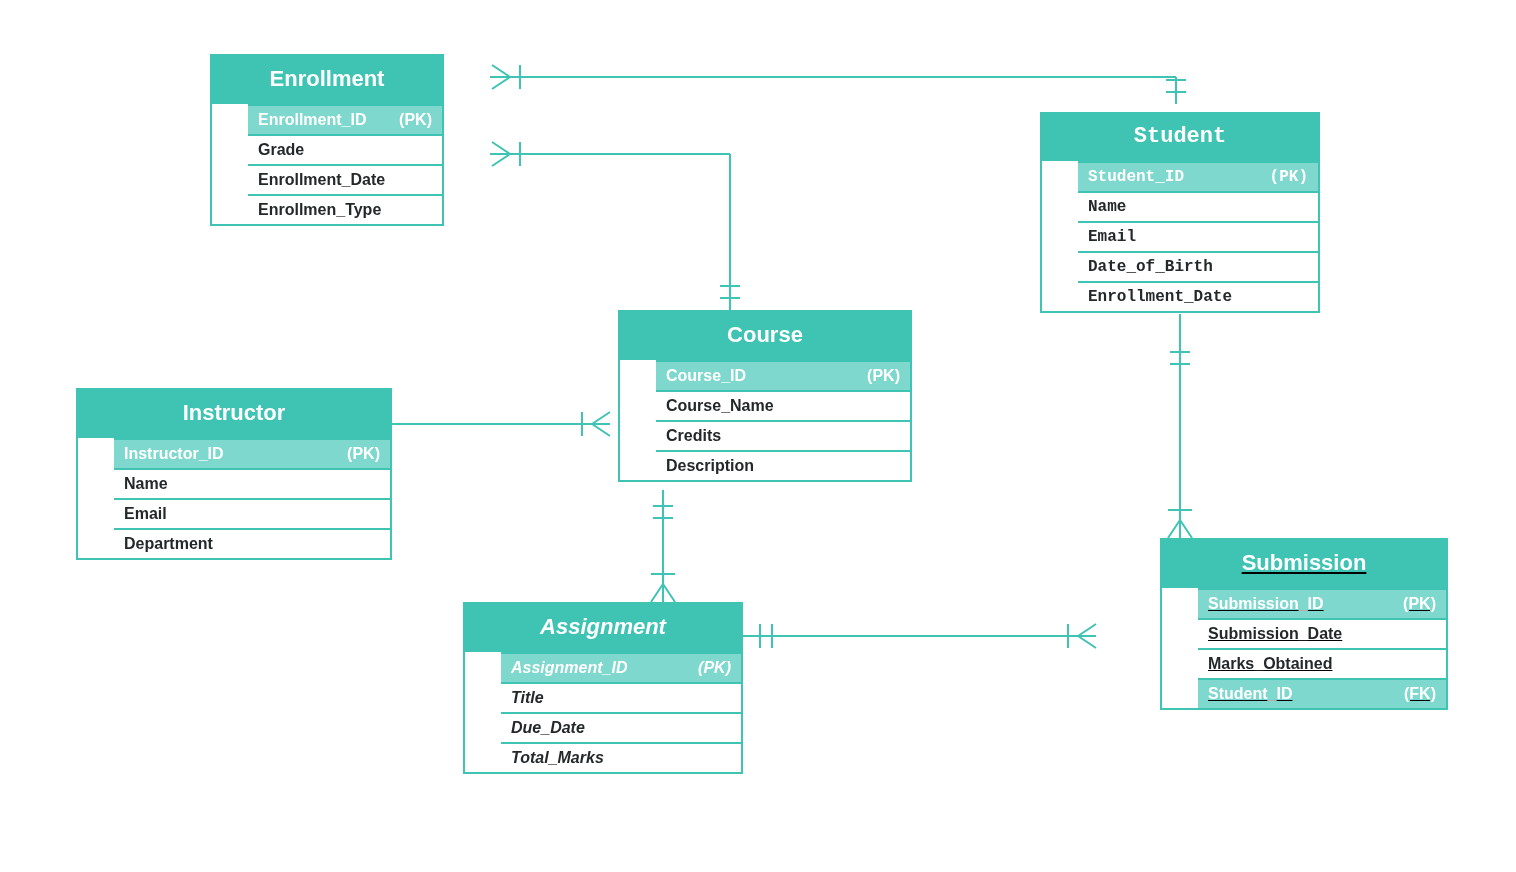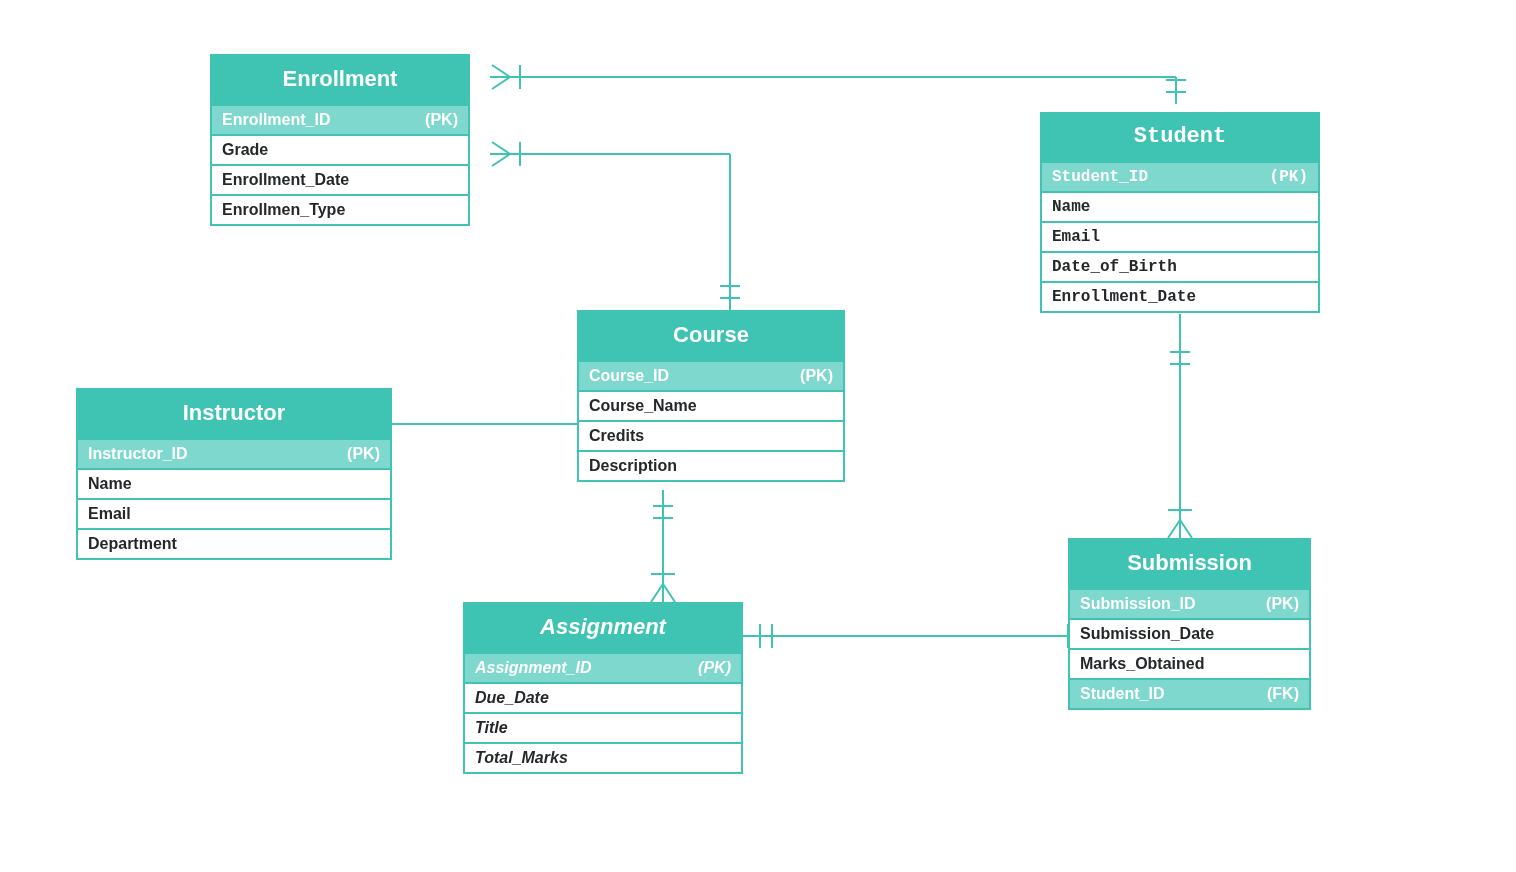--- a/index.html
+++ b/index.html
@@ -34,20 +34,21 @@
     border-top: 2px solid #3fc3b3;
     padding: 4px 10px 5px 10px;
     font-size: 16px;
     font-weight: 700;
     color: #25282a;
     display: flex;
     justify-content: space-between;
     align-items: center;
     min-height: 30px;
     background: #fff;
+    margin-left: 36px;
   }
   .entity-row.key {
     background: #7fd8cd;
     color: #ffffff;
   }
   .key-tag {
     color: #ffffff;
     font-weight: 700;
   }
   svg.lines {
@@ -126,21 +127,21 @@
       <line x1="1180" y1="314" x2="1180" y2="538"></line>
 
       <line x1="1170" y1="352" x2="1190" y2="352"></line>
       <line x1="1170" y1="364" x2="1190" y2="364"></line>
 
       <path d="M1180 520 L1168 538 M1180 520 L1192 538 M1180 520 L1180 538"></path>
       <line x1="1168" y1="510" x2="1192" y2="510"></line>
     </g>
   </svg>
 
-  <div class="entity" style="left:210px;top:54px;width:260px;">
+  <div class="entity" style="left:210px;top:54px;width:234px;">
     <div class="entity-header">Enrollment</div>
     <div class="entity-row key">
       <span>Enrollment_ID</span>
       <span class="key-tag">(PK)</span>
     </div>
     <div class="entity-row">
         <span>Grade</span>
       </div>
     <div class="entity-row">
         <span>Enrollment_Date</span>
@@ -163,21 +164,21 @@
         <span>Email</span>
       </div>
     <div class="entity-row">
         <span>Date_of_Birth</span>
       </div>
     <div class="entity-row">
         <span>Enrollment_Date</span>
       </div>
   </div>
 
-  <div class="entity" style="left:577px;top:310px;width:268px;">
+  <div class="entity" style="left:618px;top:310px;width:294px;">
     <div class="entity-header">Course</div>
     <div class="entity-row key">
       <span>Course_ID</span>
       <span class="key-tag">(PK)</span>
     </div>
     <div class="entity-row">
         <span>Course_Name</span>
       </div>
     <div class="entity-row">
         <span>Credits</span>
@@ -204,31 +205,31 @@
       </div>
   </div>
 
   <div class="entity" style="left:463px;top:602px;width:280px;font-style:italic;">
     <div class="entity-header">Assignment</div>
     <div class="entity-row key">
       <span>Assignment_ID</span>
       <span class="key-tag">(PK)</span>
     </div>
     <div class="entity-row">
+        <span>Title</span>
+      </div>
+    <div class="entity-row">
         <span>Due_Date</span>
       </div>
     <div class="entity-row">
-        <span>Title</span>
-      </div>
-    <div class="entity-row">
         <span>Total_Marks</span>
       </div>
   </div>
 
-  <div class="entity" style="left:1068px;top:538px;width:243px;">
+  <div class="entity" style="left:1160px;top:538px;width:288px;text-decoration:underline;">
     <div class="entity-header">Submission</div>
     <div class="entity-row key">
       <span>Submission_ID</span>
       <span class="key-tag">(PK)</span>
     </div>
     <div class="entity-row">
         <span>Submission_Date</span>
       </div>
     <div class="entity-row">
         <span>Marks_Obtained</span>

